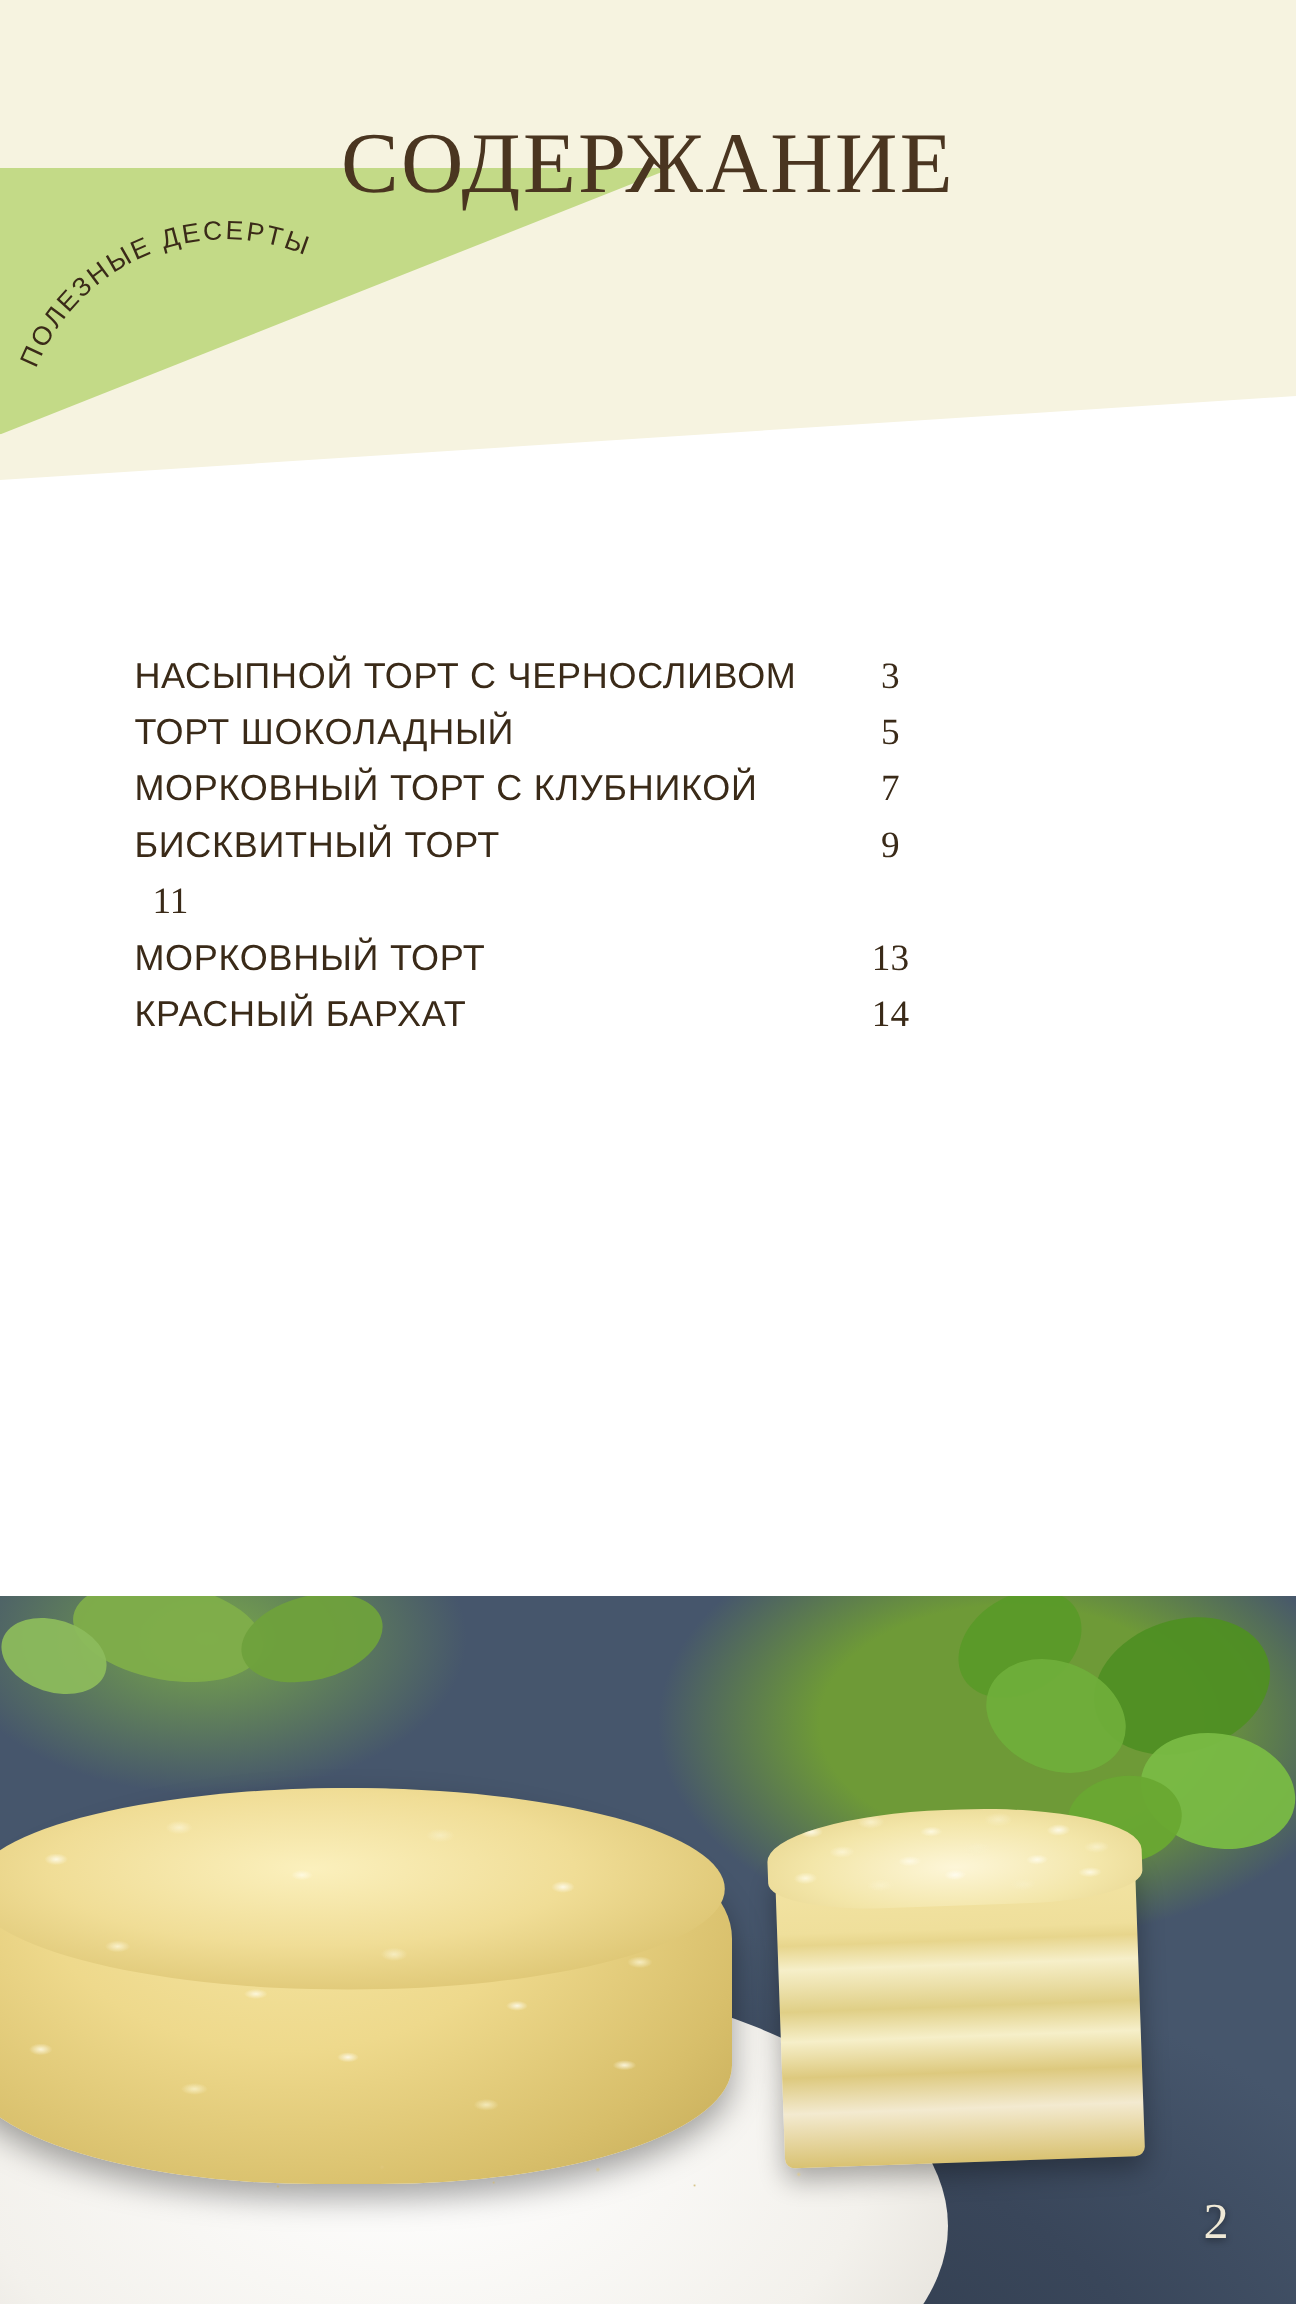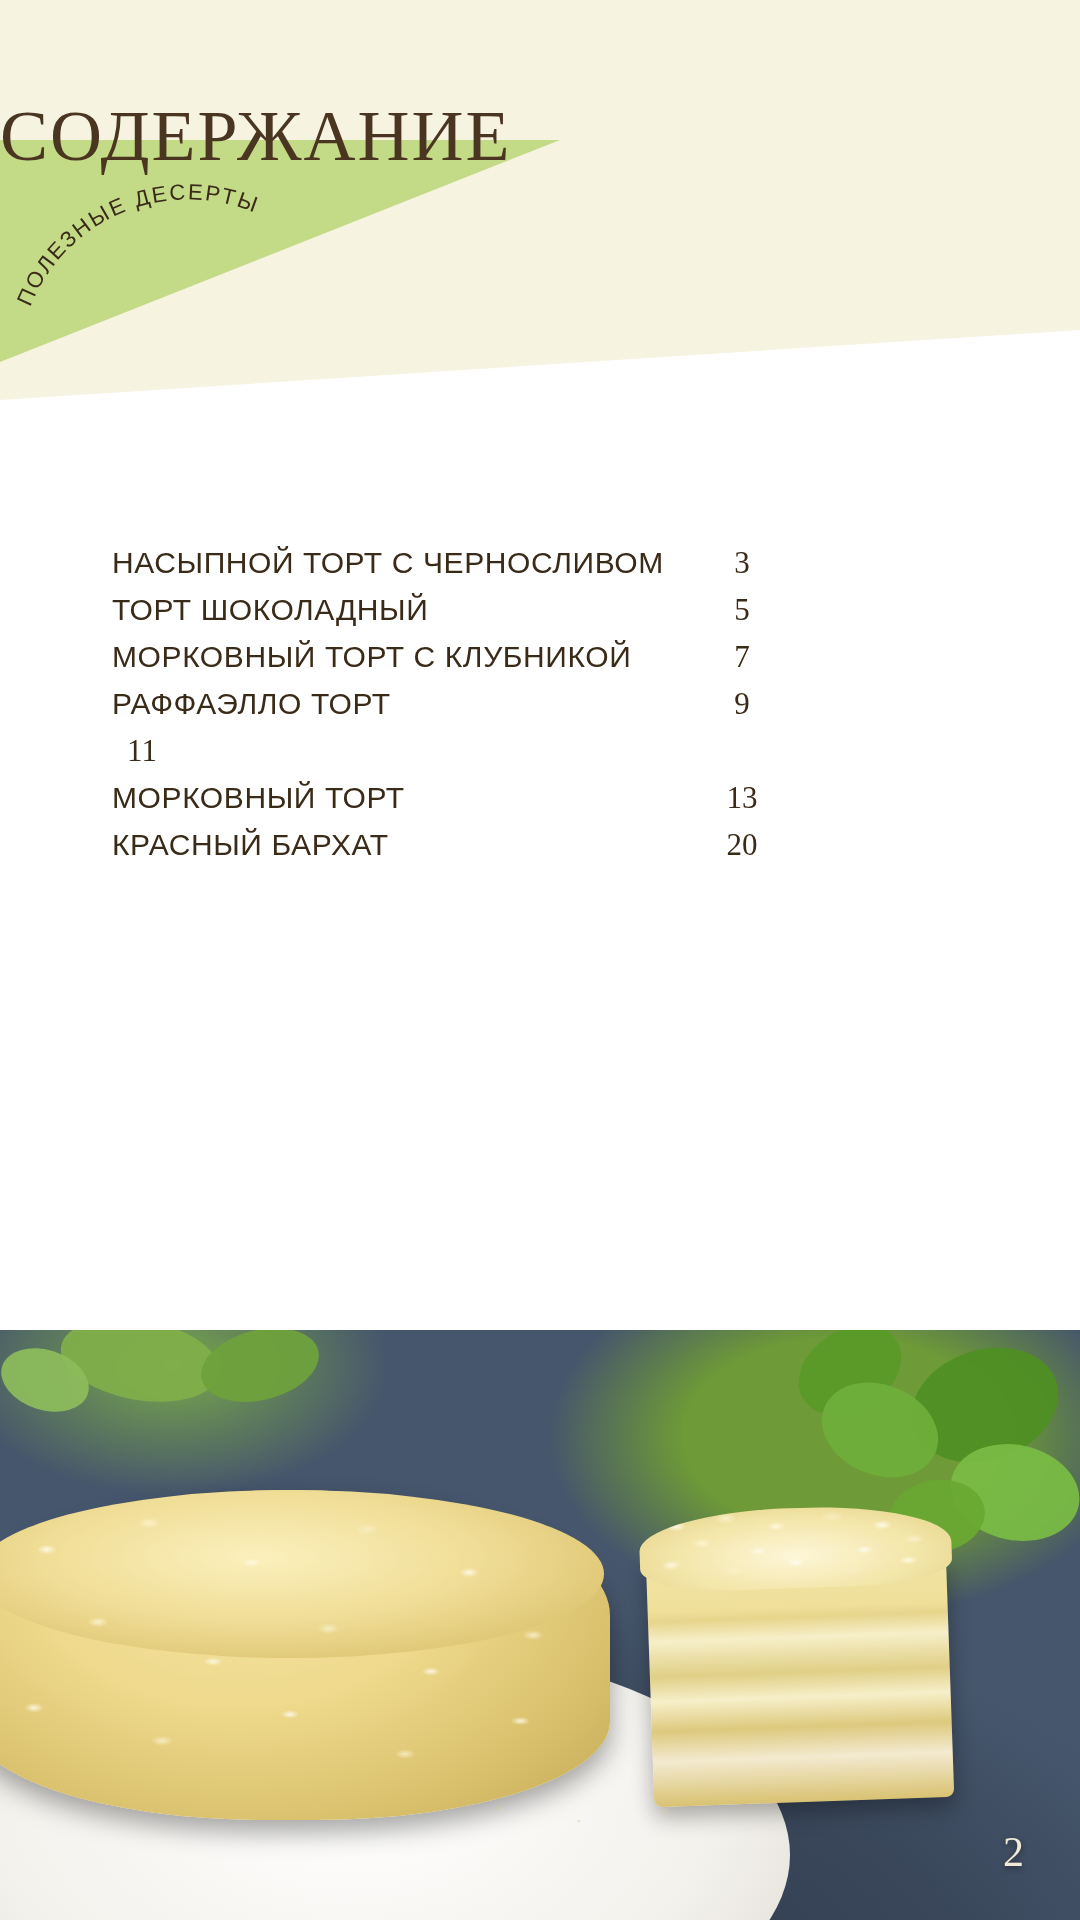--- a/index.html
+++ b/index.html
@@ -60,21 +60,21 @@
     letter-spacing: 2.2px;
     fill: #3a2a18;
   }
 
   
   .title {
     position: absolute;
     left: 0;
     top: 95px;
     width: 1080px;
-    text-align: left;
+    text-align: center;
     font-family: "Liberation Serif", serif;
     font-size: 72px;
     letter-spacing: 2px;
     color: #4a3520;
     white-space: nowrap;
   }
 
   
   .toc {
     position: absolute;
@@ -271,33 +271,33 @@
     </div>
     <div class="toc-row">
       <span class="toc-title">ТОРТ ШОКОЛАДНЫЙ</span>
       <span class="toc-page">5</span>
     </div>
     <div class="toc-row">
       <span class="toc-title">МОРКОВНЫЙ ТОРТ С КЛУБНИКОЙ</span>
       <span class="toc-page">7</span>
     </div>
     <div class="toc-row">
-      <span class="toc-title">РАФФАЭЛЛО ТОРТ</span>
+      <span class="toc-title">БИСКВИТНЫЙ ТОРТ</span>
       <span class="toc-page">9</span>
     </div>
     <div class="toc-row">
       <span class="toc-page">11</span>
     </div>
     <div class="toc-row">
       <span class="toc-title">МОРКОВНЫЙ ТОРТ</span>
       <span class="toc-page">13</span>
     </div>
     <div class="toc-row">
       <span class="toc-title">КРАСНЫЙ БАРХАТ</span>
-      <span class="toc-page">20</span>
+      <span class="toc-page">14</span>
     </div>
   </div>
 
   <div class="photo">
     <div class="photo-bg"></div>
 
     <div class="leaf l6"></div>
     <div class="leaf l7"></div>
     <div class="leaf l8"></div>
     <div class="leaf l4"></div>

